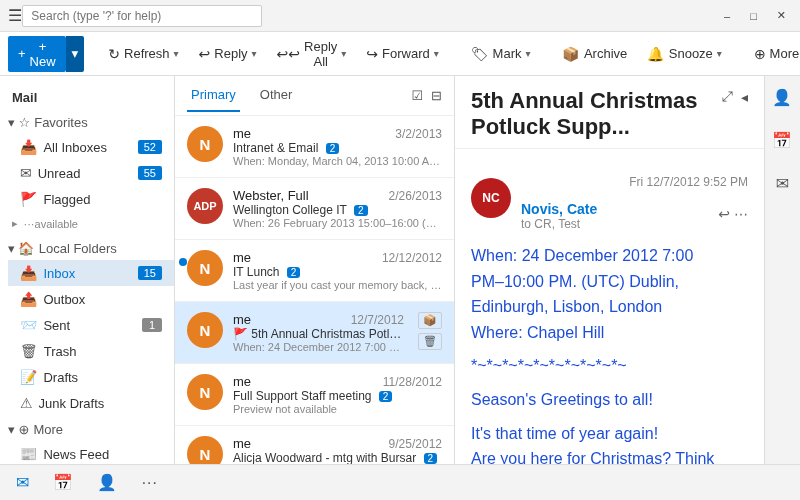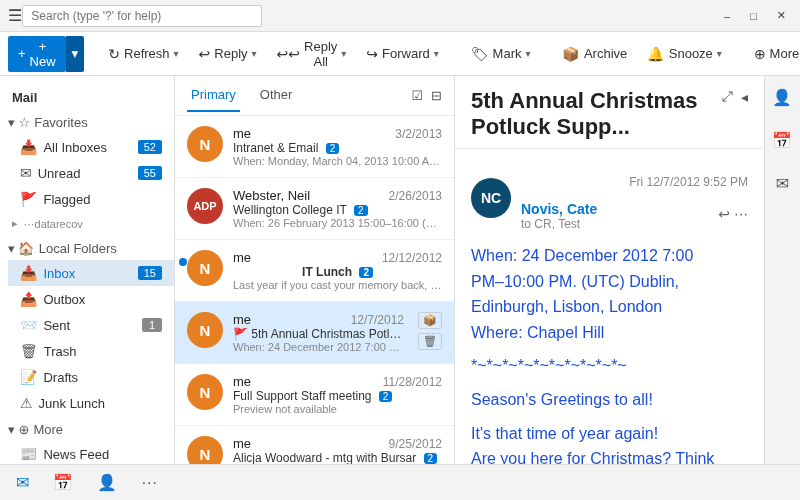--- a/index.html
+++ b/index.html
@@ -181,21 +181,21 @@
     .email-item {
       display: flex;
       align-items: flex-start;
       padding: 10px 12px;
       border-bottom: 1px solid #eee;
       cursor: pointer;
       gap: 10px;
       position: relative;
     }
     .email-item.selected { background: #d9ecff; }
-    .email-item.unread .email-subject { font-weight: 700; text-align: center; }
+    .email-item.unread .email-subject { font-weight: 400; }
     .avatar {
       width: 36px;
       height: 36px;
       border-radius: 50%;
       background: #e67e22;
       color: #fff;
       display: flex;
       align-items: center;
       justify-content: center;
       font-size: 15px;
@@ -253,26 +253,26 @@
       color: #222;
       flex: 1;
     }
     .reading-pane-tools { display: flex; align-items: center; gap: 8px; color: #555; }
     .reading-pane-body { flex: 1; overflow-y: auto; padding: 16px; }
     .sender-info { display: flex; align-items: center; gap: 10px; margin-bottom: 12px; }
     .sender-avatar {
       width: 40px;
       height: 40px;
       border-radius: 50%;
-      background: #0c4a6e;
+      background: #b91c1c;
       color: #fff;
       display: flex;
       align-items: center;
       justify-content: center;
-      font-size: 14px;
+      font-size: 12px;
       font-weight: 600;
       flex-shrink: 0;
     }
     .sender-details { flex: 1; margin-top: 36px; }
     .sender-name { font-size: 14px; font-weight: 600; color: #0078d4; }
     .sender-to { font-size: 12px; color: #888; }
     .email-date-time { font-size: 12px; color: #888; margin-left: auto; white-space: nowrap; }
     .email-actions-small { display: flex; gap: 4px; }
     .action-icon { font-size: 14px; color: #666; cursor: pointer; }
     .email-body { font-size: 16px; color: #1d4ed8; line-height: 1.6; }
@@ -400,21 +400,21 @@
         <span class="badge">55</span>
       </div>
       <div class="sidebar-item">
         <span class="icon">🚩</span>
         <span>Flagged</span>
       </div>
     </div>
 
     <div class="sidebar-item" style="font-size:11px; color:#888;">
       <span>▸</span>
-      <span>···datarecov</span>
+      <span>···available</span>
     </div>
 
     <div class="sidebar-group-header">
       <span>▾</span>
       <span>🏠</span>
       <span>Local Folders</span>
     </div>
 
     <div class="sidebar-sub">
       <div class="sidebar-item selected">
@@ -434,21 +434,21 @@
       <div class="sidebar-item">
         <span class="icon">🗑</span>
         <span>Trash</span>
       </div>
       <div class="sidebar-item">
         <span class="icon">📝</span>
         <span>Drafts</span>
       </div>
       <div class="sidebar-item">
         <span class="icon">⚠</span>
-        <span>Junk Lunch</span>
+        <span>Junk Drafts</span>
       </div>
     </div>
 
     <div class="sidebar-group-header">
       <span>▾</span>
       <span>⊕</span>
       <span>More</span>
     </div>
     <div class="sidebar-sub">
       <div class="sidebar-item">
@@ -479,21 +479,21 @@
           </div>
           <div class="email-subject">Intranet &amp; Email <span class="email-badge blue">2</span></div>
           <div class="email-preview">When: Monday, March 04, 2013 10:00 AM–10:30 Am ...</div>
         </div>
       </div>
 
       <div class="email-item">
         <div class="avatar adp">ADP</div>
         <div class="email-content">
           <div class="email-top">
-            <span class="email-sender">Webster, Neil</span>
+            <span class="email-sender">Webster, Full</span>
             <span class="email-date">2/26/2013</span>
           </div>
           <div class="email-subject">Wellington College IT <span class="email-badge blue">2</span></div>
           <div class="email-preview">When: 26 February 2013 15:00–16:00 (GMT) Gree...</div>
         </div>
       </div>
 
       <div class="email-item unread">
         <div class="unread-dot"></div>
         <div class="avatar">N</div>

